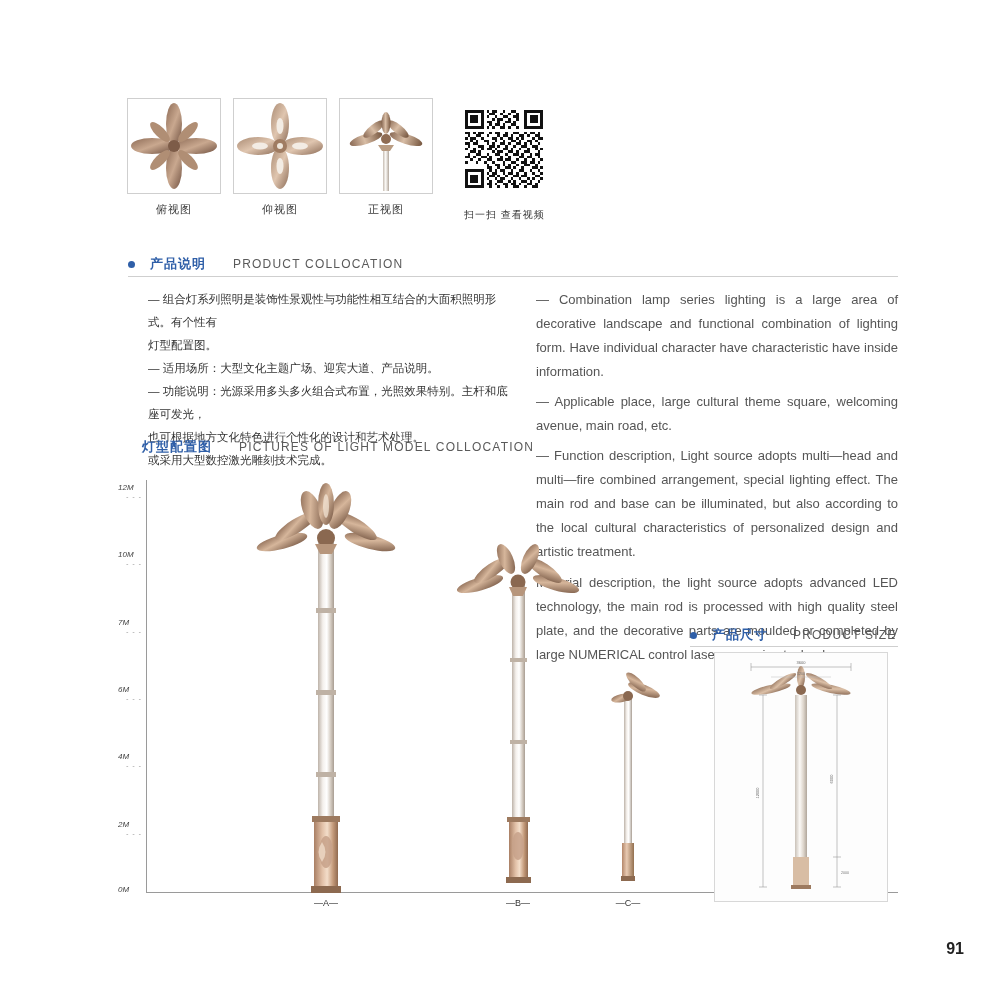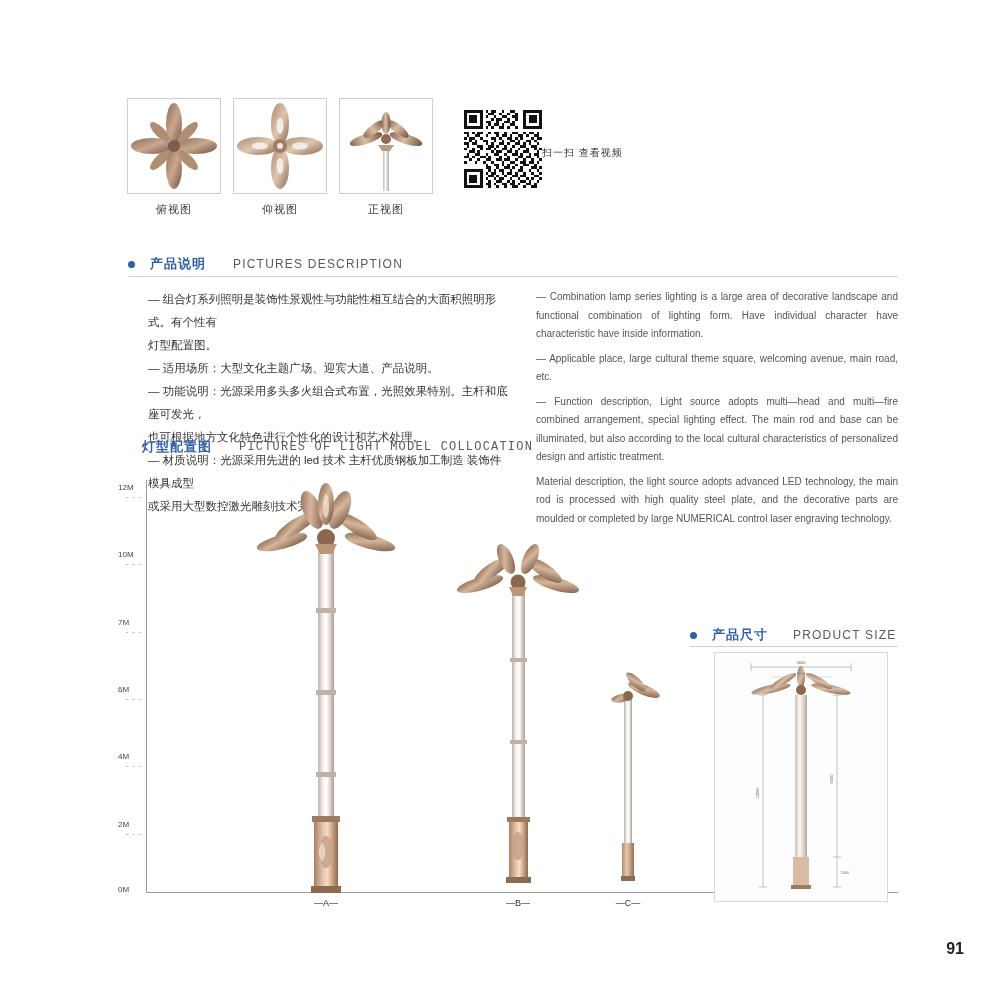--- a/index.html
+++ b/index.html
@@ -48,20 +48,21 @@
   }
   .thumb-caption {
     margin-top: 8px;
     font-size: 11px;
     color: #3a3a3a;
     letter-spacing: 1px;
   }
   .qr-block {
     margin-left: 18px;
     display: flex;
+    flex-direction: column;
     align-items: center;
   }
   .qr {
     width: 78px;
     height: 78px;
     margin-top: 12px;
   }
   .qr-caption {
     margin-top: 20px;
     font-size: 10px;
@@ -108,21 +109,21 @@
     width: 360px;
     font-size: 11.5px;
     line-height: 2.0;
     color: #333;
   }
   .desc-en {
     position: absolute;
     left: 536px;
     top: 288px;
     width: 362px;
-    font-size: 10px;
+    font-size: 13px;
     line-height: 1.85;
     color: #555;
     text-align: justify;
   }
   .desc-en p { margin: 0 0 6px 0; }
 
   
   .chart {
     position: absolute;
     left: 118px;
@@ -146,20 +147,21 @@
     height: 1px;
     background: #9a9a9a;
   }
   .ytick {
     position: absolute;
     left: 0;
     width: 28px;
     text-align: left;
     font-size: 8px;
     color: #444;
+    font-style: italic;
   }
   .ytick .dashes {
     position: absolute;
     left: 8px;
     top: 10px;
     font-size: 7px;
     color: #888;
     letter-spacing: 1px;
   }
   .lamp-label {
@@ -507,44 +509,43 @@
           </g>
         </svg>
       </div>
       <div class="qr-caption">扫一扫  查看视频</div>
     </div>
   </div>
 
   <div class="section-head" style="left:128px; top:255px;">
     <span class="bullet"></span>
     <span class="sec-cn">产品说明</span>
-    <span class="sec-en" style="margin-left:14px;">PICTURES DESCRIPTION</span>
+    <span class="sec-en" style="margin-left:14px;">PRODUCT COLLOCATION</span>
   </div>
   <div class="sec-rule" style="left:128px; top:276px; width:770px;"></div>
 
   <div class="desc-cn">
     <div>— 组合灯系列照明是装饰性景观性与功能性相互结合的大面积照明形式。有个性有</div>
     <div>灯型配置图。</div>
     <div>— 适用场所：大型文化主题广场、迎宾大道、产品说明。</div>
     <div>— 功能说明：光源采用多头多火组合式布置，光照效果特别。主杆和底座可发光，</div>
     <div>也可根据地方文化特色进行个性化的设计和艺术处理。</div>
-    <div>— 材质说明：光源采用先进的 led 技术   主杆优质钢板加工制造  装饰件模具成型</div>
     <div>或采用大型数控激光雕刻技术完成。</div>
   </div>
 
   <div class="desc-en">
     <p>— Combination lamp series lighting is a large area of decorative landscape and functional combination of lighting form. Have individual character have characteristic have inside information.</p>
     <p>— Applicable place, large cultural theme square, welcoming avenue, main road, etc.</p>
     <p>— Function description, Light source adopts multi—head and multi—fire combined arrangement, special lighting effect. The main rod and base can be illuminated, but also according to the local cultural characteristics of personalized design and artistic treatment.</p>
     <p>Material description, the light source adopts advanced LED technology, the main rod is processed with high quality steel plate, and the decorative parts are moulded or completed by large NUMERICAL control laser engraving technology.</p>
   </div>
 
   <div class="section-head" style="left:142px; top:438px;justify-content:flex-end;">
     <span class="sec-cn">灯型配置图</span>
-    <span class="sec-en" style="margin-left:14px;font-family:Liberation Mono, monospace;">PICTURES OF LIGHT MODEL COLLOCATION</span>
+    <span class="sec-en" style="margin-left:14px;">PICTURES OF LIGHT MODEL COLLOCATION</span>
   </div>
 
   <div class="chart">
     <div class="axis-v"></div>
     <div class="axis-h"></div>
 
     <div class="ytick" style="top:3px;">
       <span>12M</span><span class="dashes">- - -</span>
     </div>
     <div class="ytick" style="top:70px;">

